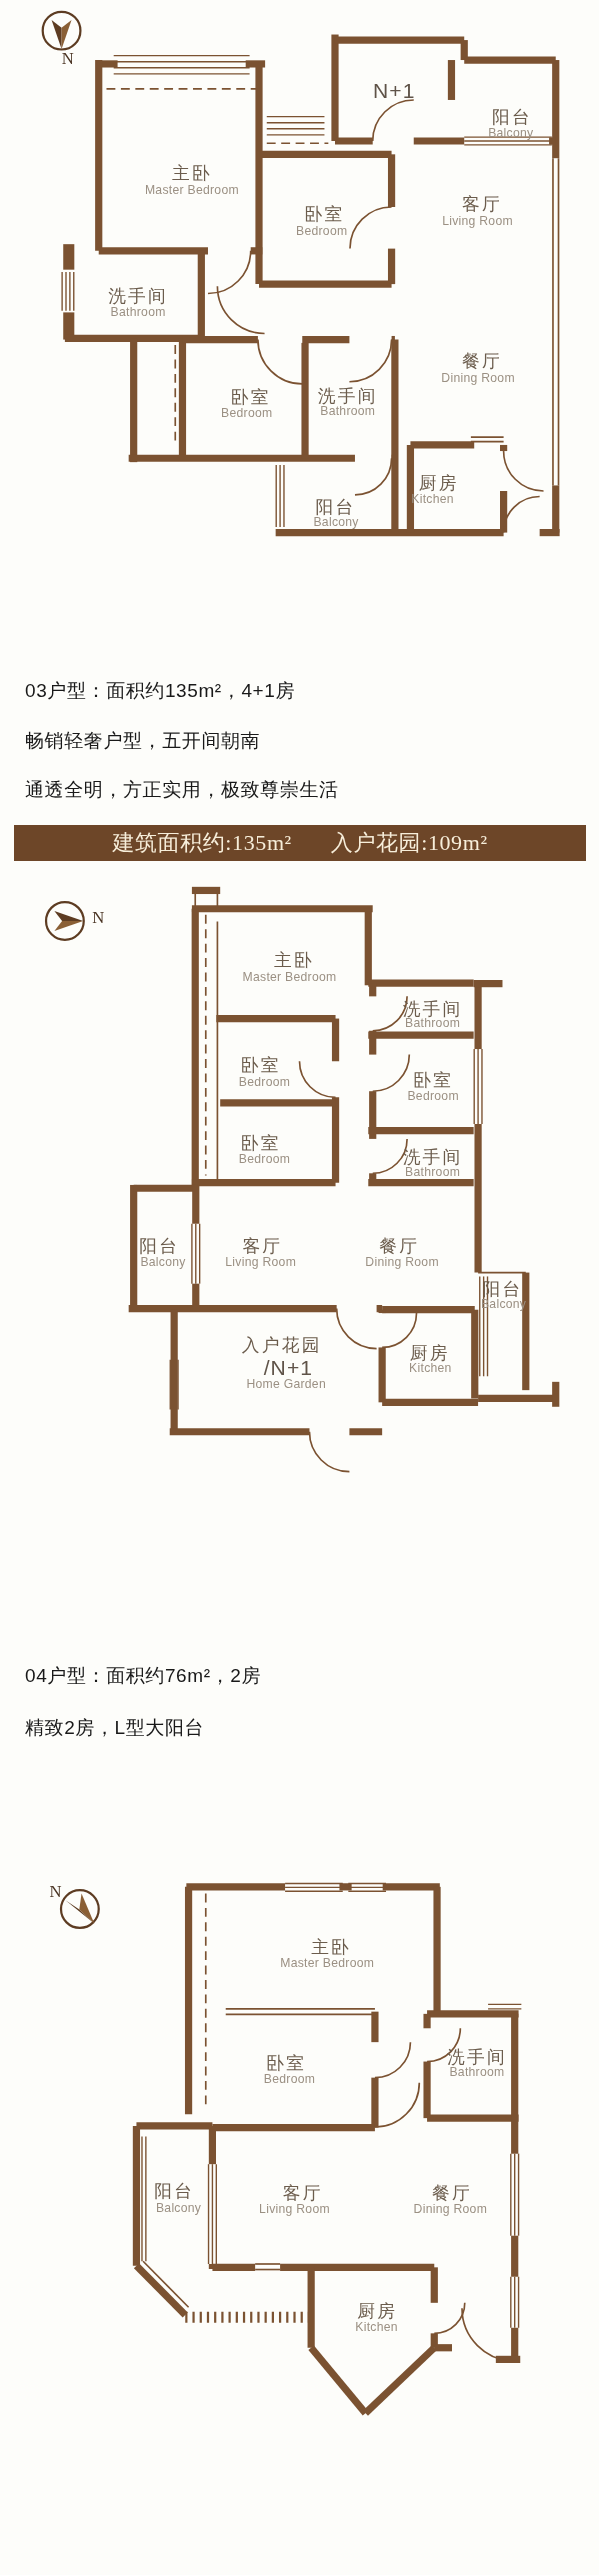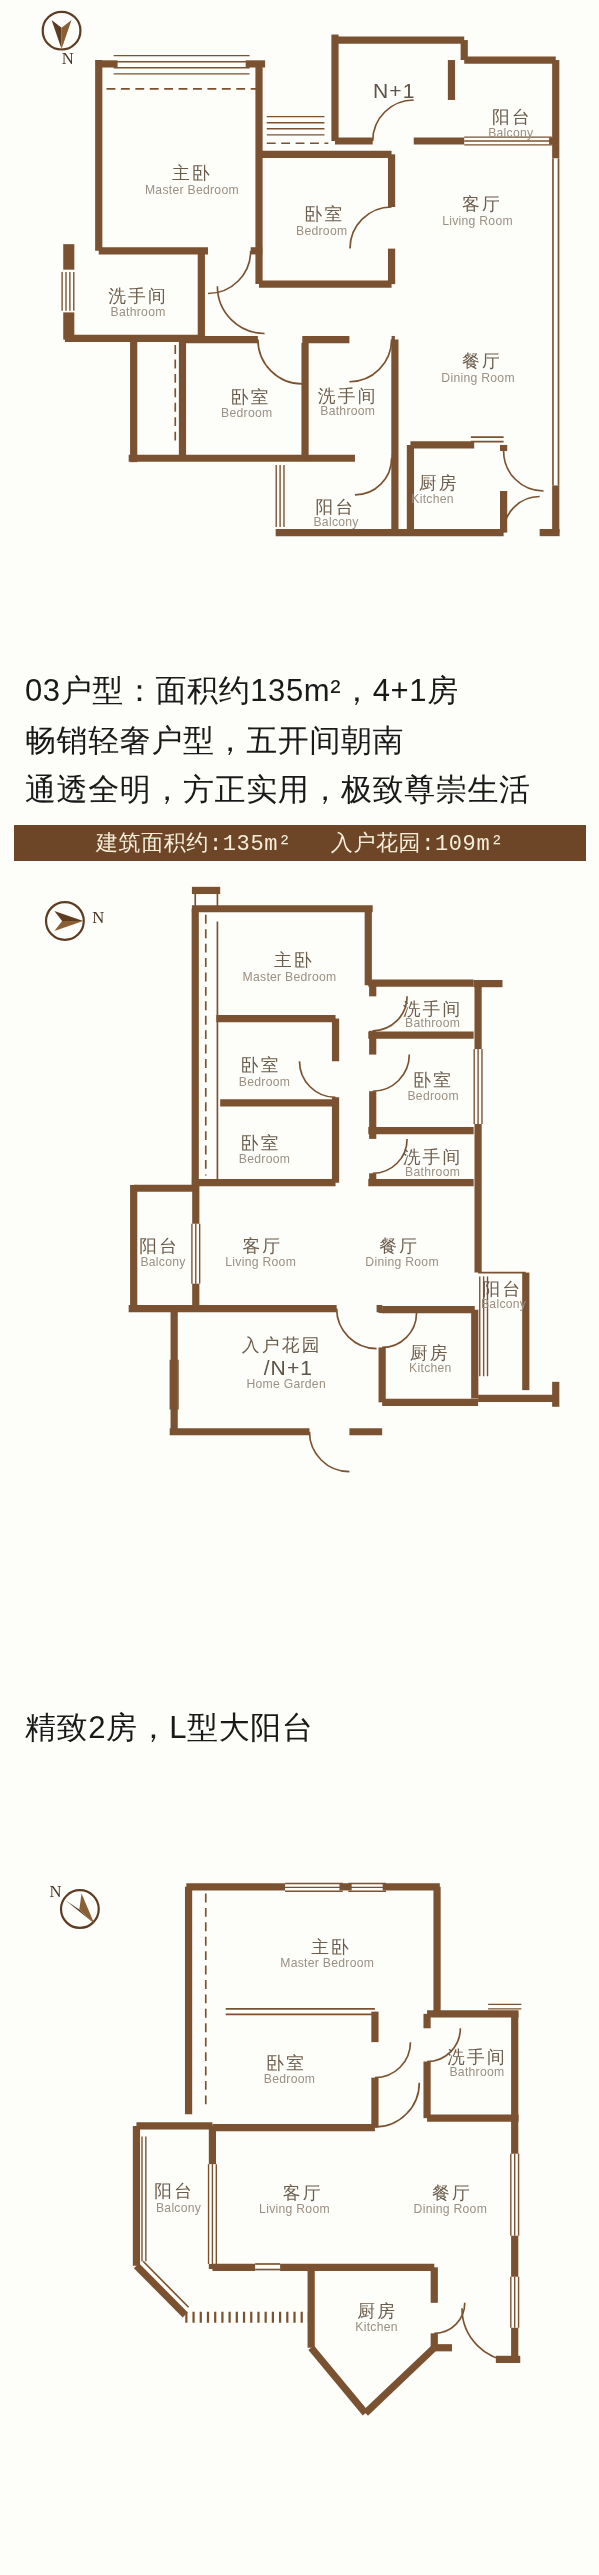--- a/index.html
+++ b/index.html
@@ -16,23 +16,23 @@
   .rail{stroke:#7b5231;stroke-width:20;fill:none;stroke-dasharray:4 9;}
   .cmp{stroke:#5d3c22;stroke-width:4;fill:none;}
   .cmpd{fill:#5d3c22;stroke:none;}
   .cmpl{fill:#8a5f35;stroke:none;}
   text{font-family:"Liberation Sans",sans-serif;}
   .zh{font-size:32px;fill:#6b5c4c;letter-spacing:4px;text-anchor:middle;}
   .en{font-size:22px;fill:#9b9083;text-anchor:middle;letter-spacing:0.5px;}
   .np{font-size:38px;fill:#5f5348;text-anchor:middle;letter-spacing:2px;}
   .nlab{font-size:30px;fill:#4a3423;text-anchor:middle;font-family:"Liberation Serif",serif;}
   
-  .hline{position:absolute;left:25px;font-size:31px;line-height:29px;color:#191919;letter-spacing:0.6px;white-space:nowrap;}
+  .hline{position:absolute;left:25px;font-size:19px;line-height:29px;color:#191919;letter-spacing:0.6px;white-space:nowrap;}
   .banner{position:absolute;left:14px;width:572px;height:36px;background:#6d4628;display:flex;align-items:center;justify-content:center;gap:39px;}
-  .banner span{font-family:Liberation Mono, monospace;font-size:22px;color:#f7eeda;letter-spacing:0.6px;white-space:nowrap;}
+  .banner span{font-family:Liberation Serif, serif;font-size:22px;color:#f7eeda;letter-spacing:0.6px;white-space:nowrap;}
 </style>
 </head>
 <body>
 
 <div class="page">
 
 <svg width="599" height="627" viewBox="0 0 1080 1130">
   <g>
     <circle class="cmp" cx="111" cy="55" r="34"></circle>
     <polygon class="cmpd" points="111,88 93,36 111,50"></polygon>
@@ -267,20 +267,21 @@
     <text class="zh" x="906" y="2333">阳台</text>
     <text class="en" x="908" y="2356">Balcony</text>
     <text class="zh" x="508" y="2435">入户花园</text>
     <text class="np" x="520" y="2477">/N+1</text>
     <text class="en" x="516" y="2502">Home Garden</text>
     <text class="zh" x="775" y="2448">厨房</text>
     <text class="en" x="776" y="2473">Kitchen</text>
   </g>
 </svg>
 
+<div class="hline" style="top:1661px">04户型：面积约76m²，2房</div>
 <div class="hline" style="top:1713px">精致2房，L型大阳台</div>
 
 <svg width="599" height="695" viewBox="0 3390 1080 1252" style="top:1881px">
   <g>
     <circle class="cmp" cx="144" cy="3440" r="34"></circle>
     <polygon class="cmpd" points="170,3466 118,3424 143,3441"></polygon>
     <polygon class="cmpl" points="170,3466 147,3412 143,3441"></polygon>
     <text class="nlab" x="100" y="3418">N</text>
   </g>
 

